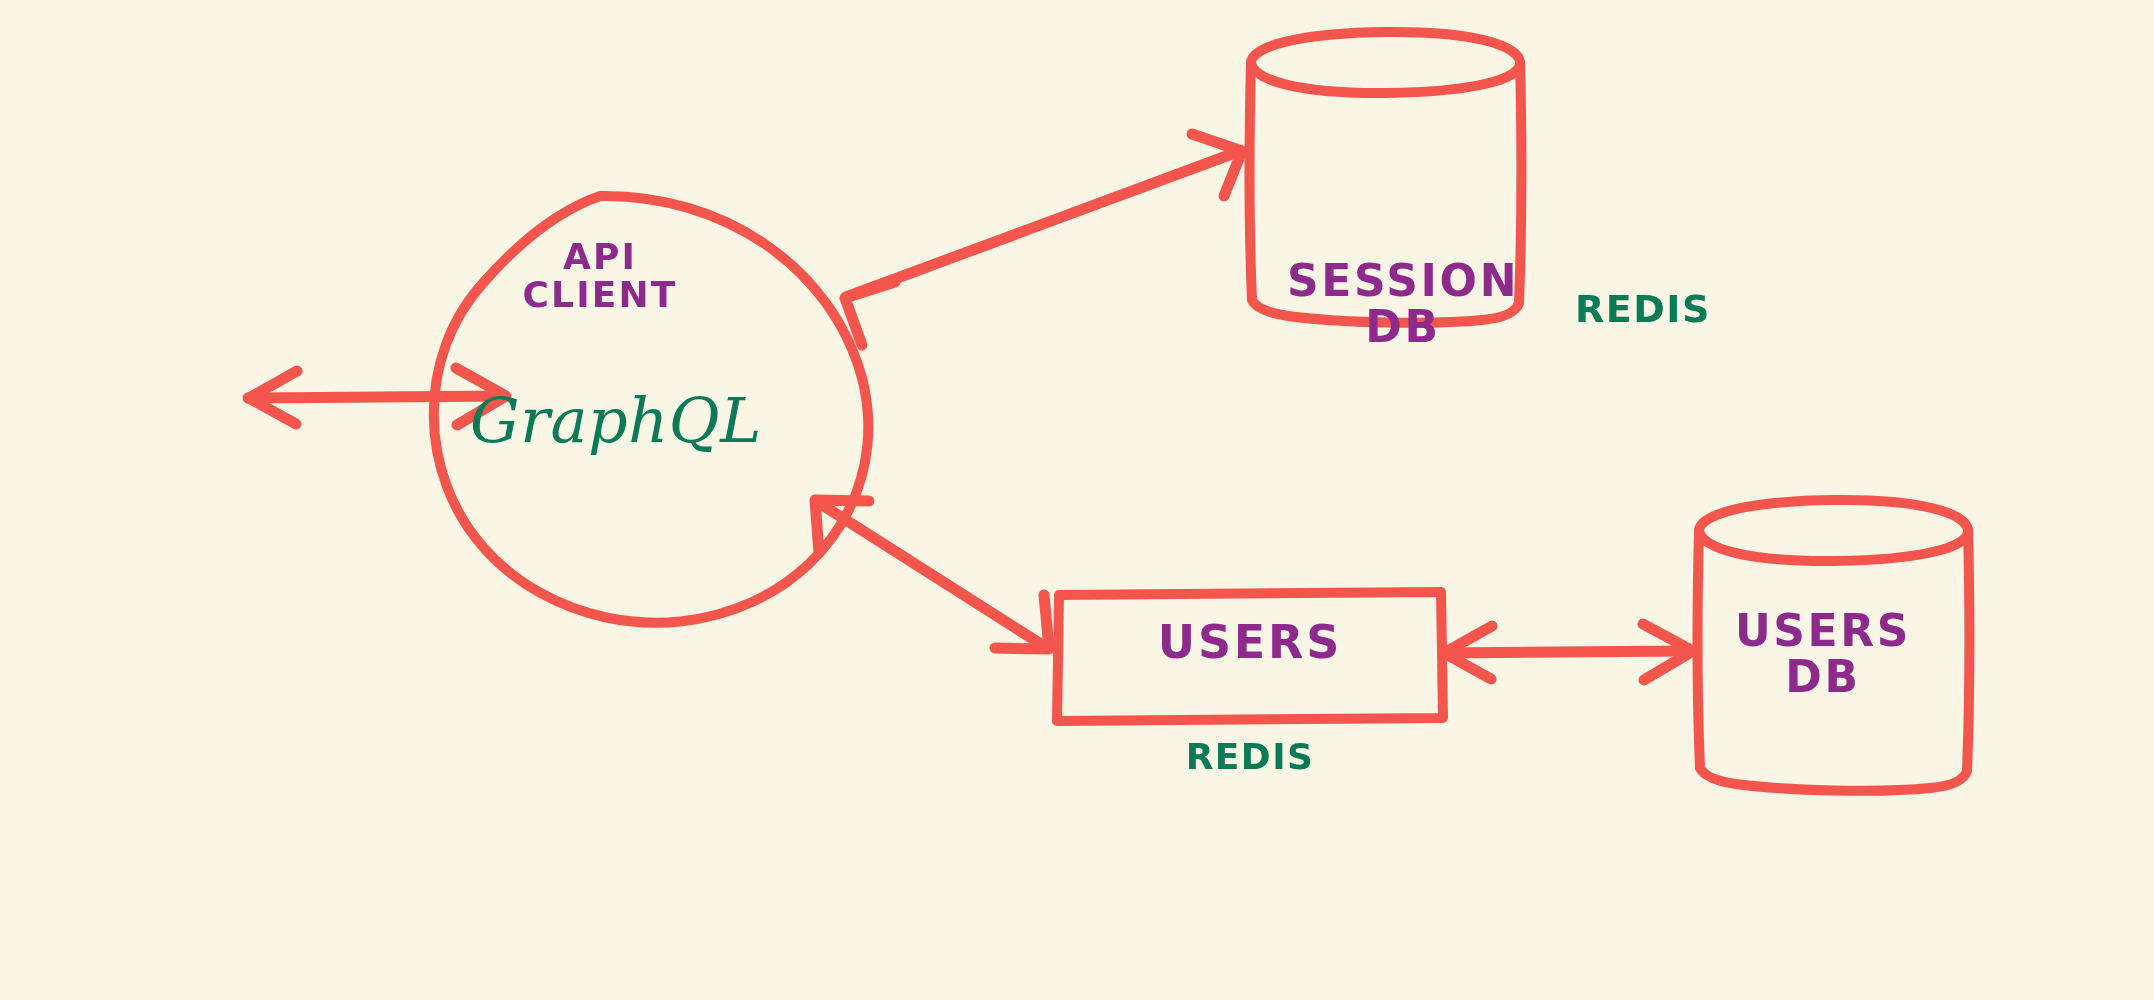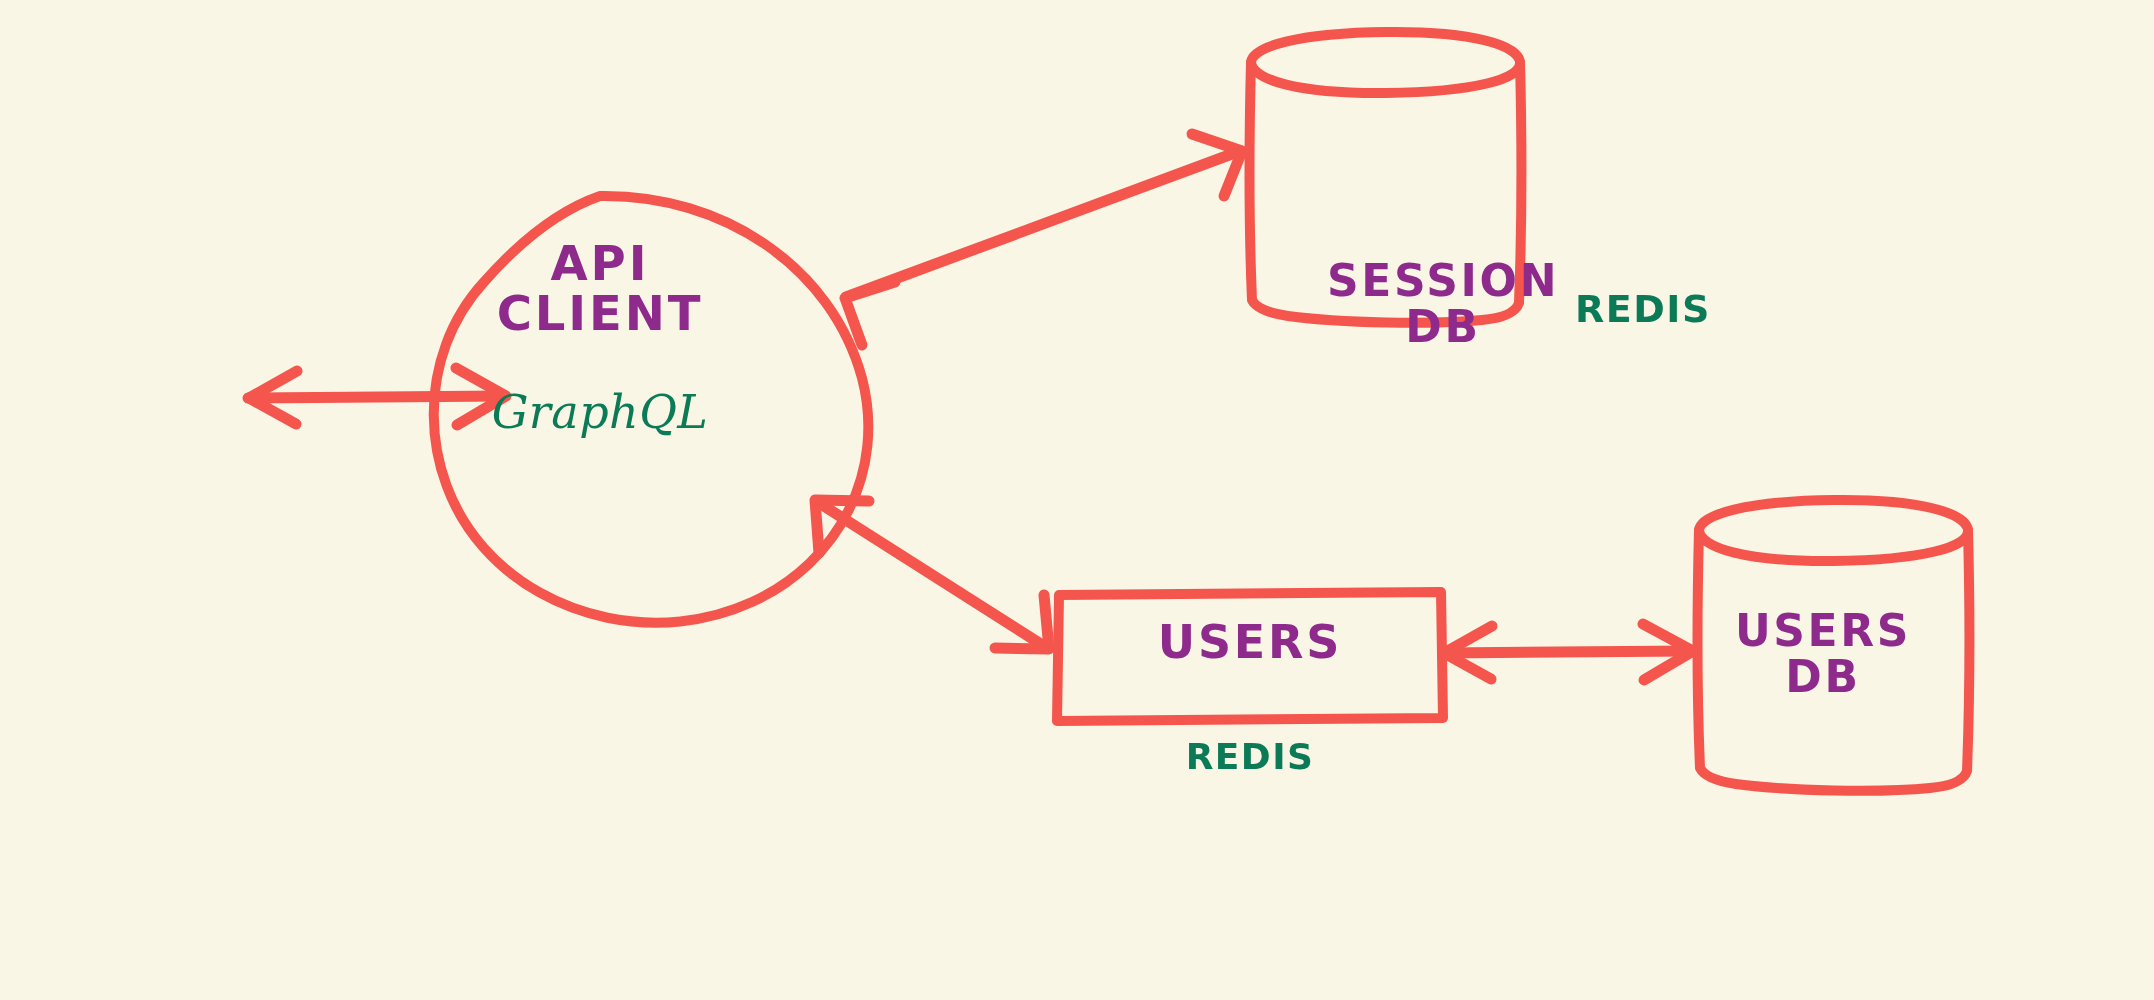--- a/index.html
+++ b/index.html
@@ -41,27 +41,27 @@
     font-size: 38px;
     font-weight: bold;
     letter-spacing: 0.04em;
     margin-left: 12px;
   }
   .tech-script {
     font-family: "DejaVu Serif", serif;
     font-style: italic;
     font-weight: normal;
     letter-spacing: 0.01em;
-    font-size: 46px;
+    font-size: 62px;
   }
   
   #label-client       { left: 18px;   top: 338px; font-size: 46px; }
-  #label-api-gateway  { left: 600px;  top: 238px; width: 240px; margin-left: -120px; font-size: 48px; }
+  #label-api-gateway  { left: 600px;  top: 238px; width: 240px; margin-left: -120px; font-size: 36px; }
   #label-graphql      { left: 600px;  top: 388px; width: 260px; margin-left: -130px; }
-  #label-session-db   { left: 1443px; top: 258px; width: 300px; margin-left: -150px; font-size: 44px; }
+  #label-session-db   { left: 1403px; top: 258px; width: 300px; margin-left: -150px; font-size: 44px; }
   #label-redis        { left: 1563px; top: 290px; }
   #label-users-box    { left: 1250px; top: 618px; width: 300px; margin-left: -150px; font-size: 46px; }
   #label-nodejs       { left: 1250px; top: 738px; width: 300px; margin-left: -150px; font-size: 36px; }
   #label-users-db     { left: 1823px; top: 608px; width: 300px; margin-left: -150px; font-size: 44px; }
   #label-postgres     { left: 1723px; top: 800px; }
 </style>
 </head>
 <body>
 
 <div id="canvas-wrap">

